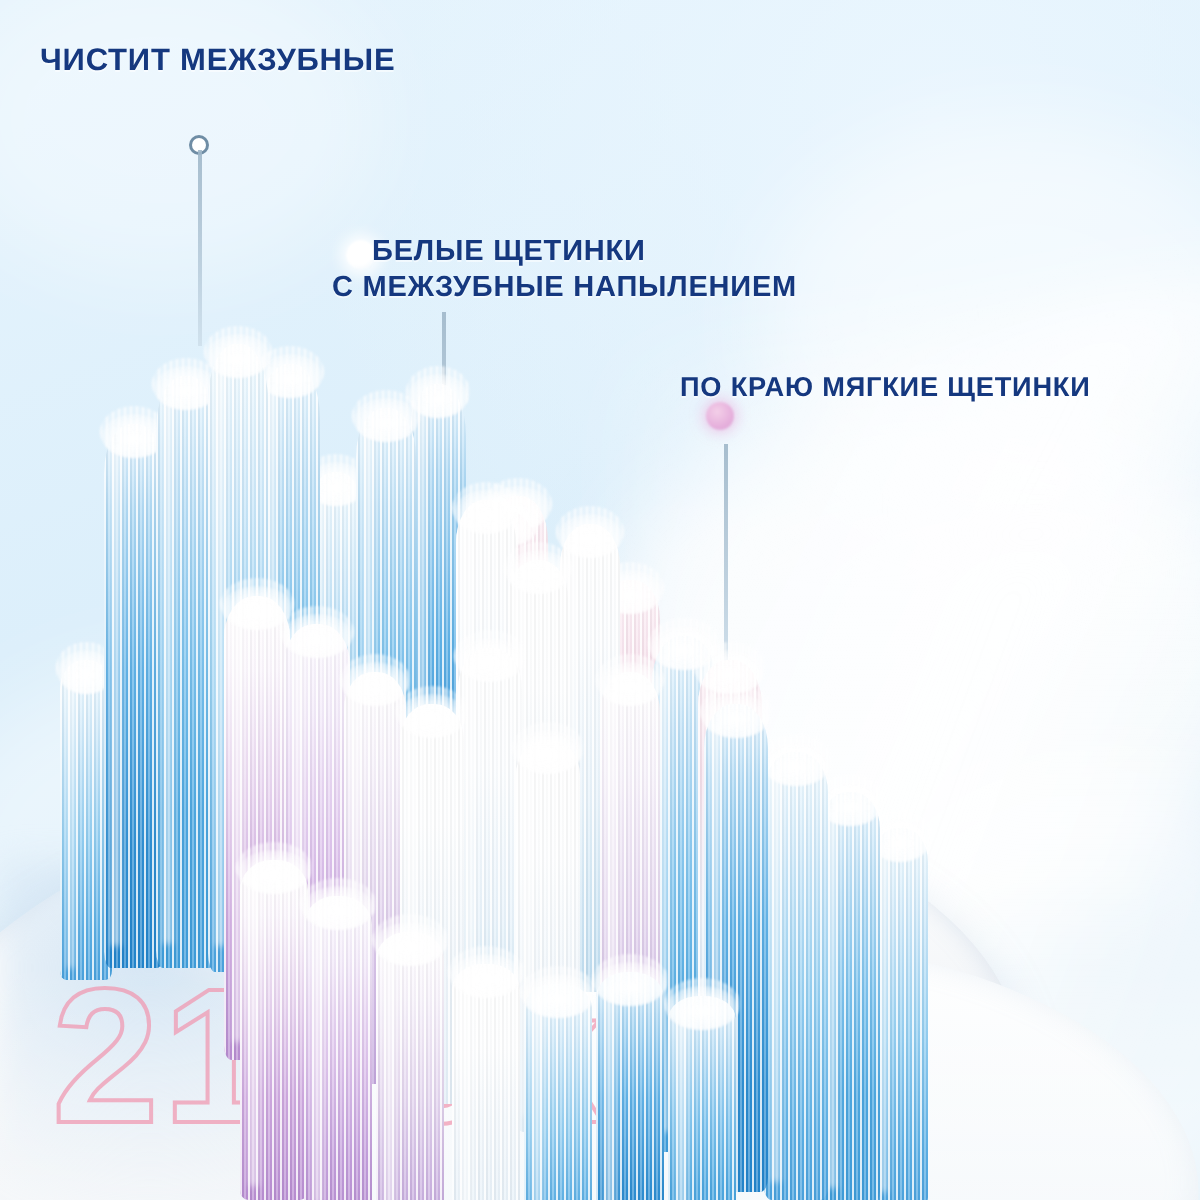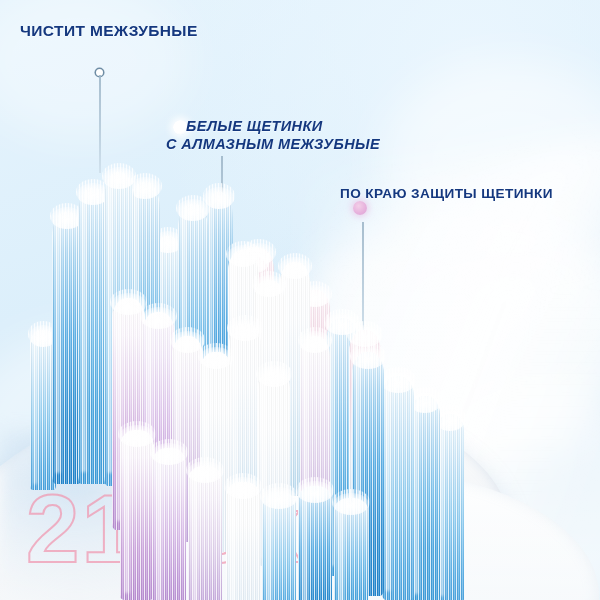--- a/index.html
+++ b/index.html
@@ -120,21 +120,21 @@
                box-shadow:0 0 6px 2px rgba(235,180,224,.55);}
 
   
   .label{
     position:absolute;color:#15387f;font-weight:bold;letter-spacing:.4px;
     line-height:1.22;text-shadow:0 1px 0 rgba(255,255,255,.55);
   }
   .label .ln{display:block;white-space:nowrap;}
   #label1{left:20px;top:22px;font-size:15.5px;}
   #label1 .l2{padding-left:42px;}
-  #label2{left:186px;top:118px;font-size:14.5px;font-style:italic;}
+  #label2{left:186px;top:118px;font-size:14.5px;}
   #label2 .l2{padding-left:-0px;margin-left:-20px;}
   #label3{left:340px;top:186px;font-size:13.6px;}
   #label3 .l2{padding-left:36px;}
 
   
   #watermark{
     position:absolute;left:26px;top:474px;width:560px;height:110px;
     font-size:96px;font-weight:bold;letter-spacing:2px;
     color:transparent;-webkit-text-stroke:2px rgba(240,150,175,.72);
     font-family:"Liberation Sans", sans-serif;
@@ -453,24 +453,24 @@
   <div class="leaddot" style="left:96px;top:69px;"></div>
   <div class="lead" style="left:99px;top:75px;height:98px;"></div>
   <div class="label" id="label1">
     <span class="ln l1">ЧИСТИТ МЕЖЗУБНЫЕ</span>
   </div>
 
   <div class="marker white" style="left:173px;top:120px;width:15px;height:15px;"></div>
   <div class="lead" style="left:221px;top:156px;height:115px;"></div>
   <div class="label" id="label2">
     <span class="ln l1">БЕЛЫЕ ЩЕТИНКИ</span>
-    <span class="ln l2">С АЛМАЗНЫМ МЕЖЗУБНЫЕ</span>
+    <span class="ln l2">С МЕЖЗУБНЫЕ НАПЫЛЕНИЕМ</span>
   </div>
 
   <div class="marker pink" style="left:353px;top:201px;width:14px;height:14px;"></div>
   <div class="lead" style="left:362px;top:222px;height:120px;"></div>
   <div class="label" id="label3">
-    <span class="ln l1">ПО КРАЮ ЗАЩИТЫ ЩЕТИНКИ</span>
+    <span class="ln l1">ПО КРАЮ МЯГКИЕ ЩЕТИНКИ</span>
   </div>
 
   <div id="watermark">21vek.by</div>
 
 </div>
 
 </body></html>

